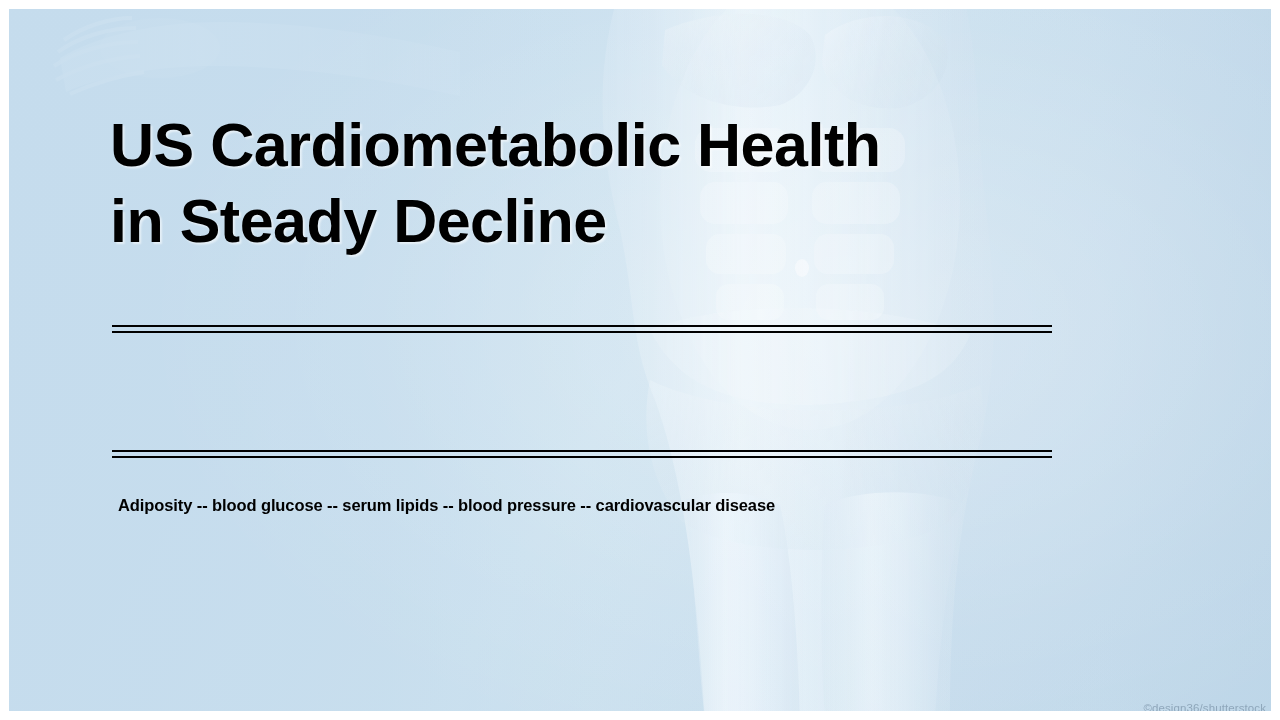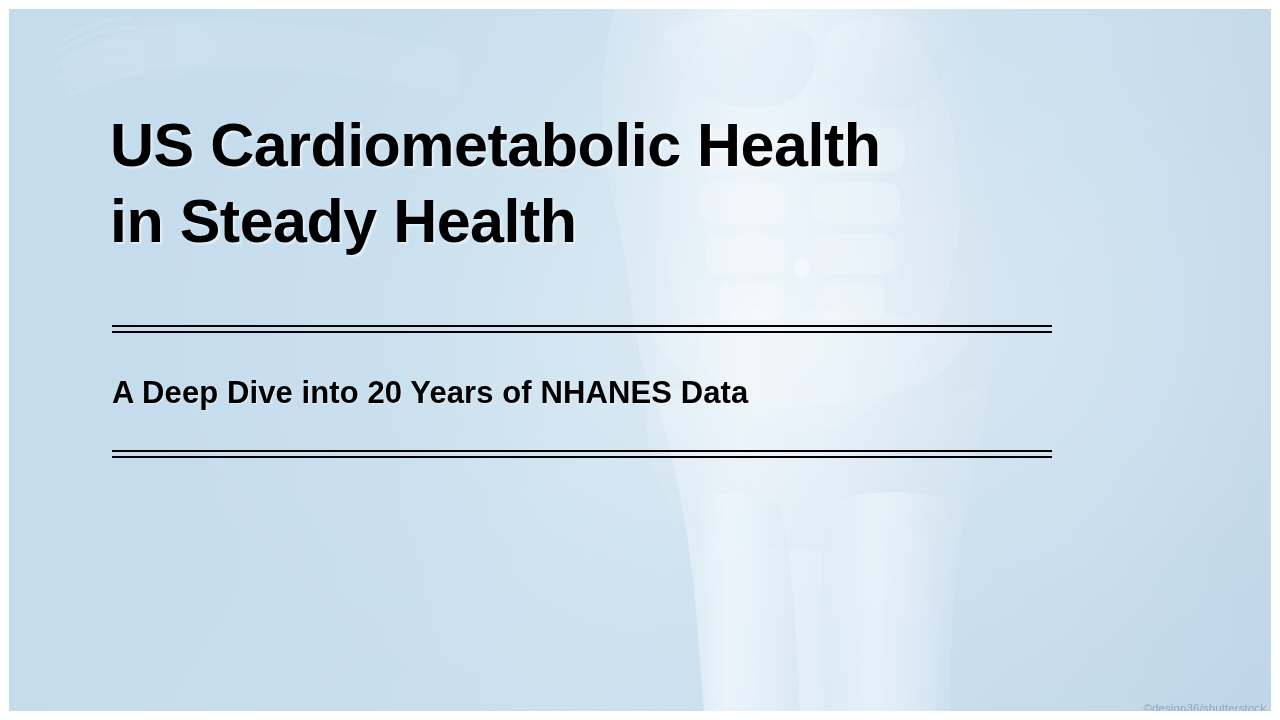--- a/index.html
+++ b/index.html
@@ -188,27 +188,27 @@
     </g>
     <ellipse cx="120" cy="48" rx="60" ry="30" fill="#ffffff" opacity="0.25"></ellipse>
   </svg>
 
   <div class="wash"></div>
 
   <div class="content">
 
     <div class="title">
       <div>US Cardiometabolic Health</div>
-      <div>in Steady Health</div>
+      <div>in Steady Decline</div>
     </div>
 
     <div class="rule rule-top"></div>
 
-    <div class="subtitle">A Deep Dive into 20 Years of NHANES Data</div>
 
     <div class="rule rule-bottom"></div>
 
+    <div class="keywords">Adiposity -- blood glucose -- serum lipids -- blood pressure -- cardiovascular disease</div>
   </div>
 
   <div class="credit">©design36/shutterstock</div>
 
   <div class="frame"></div>
 </div>
 
 </body></html>

